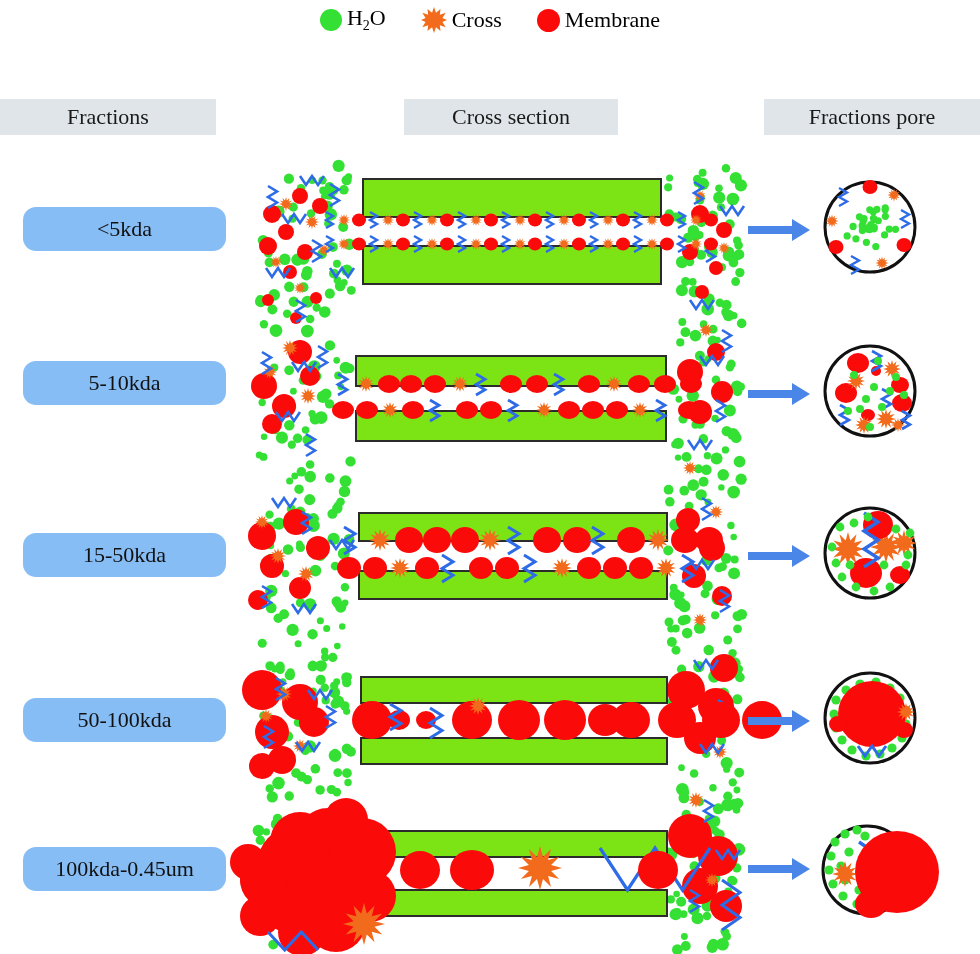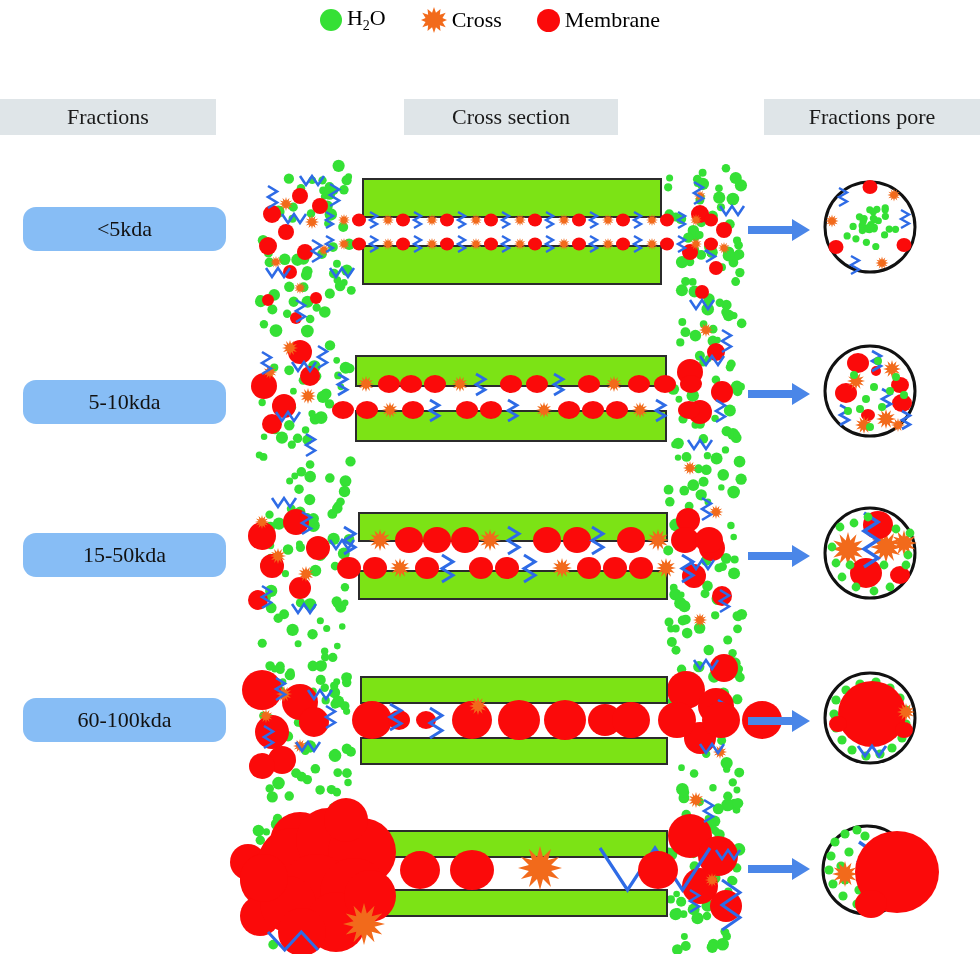--- a/index.html
+++ b/index.html
@@ -83,23 +83,24 @@
       <span class="sw-protein"></span>
       <span class="legend-label">Membrane</span>
     </div>
   </div>
 
   <div class="hdr" id="hdr-cross">Cross section</div>
   <div class="hdr" id="hdr-fractions">Fractions</div>
   <div class="hdr" id="hdr-pore">Fractions pore</div>
 
   <div class="pill" style="top:207px">&lt;5kda</div>
-  <div class="pill" style="top:380px">5-10kda</div>
+  <div class="pill" style="top:361px">5-10kda</div>
   <div class="pill" style="top:533px">15-50kda</div>
-  <div class="pill" style="top:698px">60-100kda</div>
+  <div class="pill" style="top:698px">50-100kda</div>
+  <div class="pill" style="top:847px">100kda-0.45um</div>
 
   <svg id="cloud-layer" style="position:absolute;left:0;top:0;" width="980" height="954">
       <circle cx="337.41549724499487" cy="280.17300611369916" r="3.8164948466310724" fill="#35E035"></circle>
       <circle cx="322.75861087476767" cy="664.6952464546521" r="3.8173179629339455" fill="#35E035"></circle>
       <circle cx="269.5371622496923" cy="720.109852217189" r="6.110578919812376" fill="#35E035"></circle>
       <circle cx="266.6058225671788" cy="565.2964018682467" r="6.387823106342845" fill="#35E035"></circle>
       <circle cx="333.62578872387564" cy="538.9061881876114" r="6.177888490156219" fill="#35E035"></circle>
       <circle cx="295.2242155248412" cy="930.6725839388895" r="5.606440735983868" fill="#35E035"></circle>
       <circle cx="314.1254072450685" cy="545.976119221177" r="5.1368972787339695" fill="#35E035"></circle>
       <circle cx="272.2957944936565" cy="796.9707488999566" r="5.6014461528516595" fill="#35E035"></circle>

